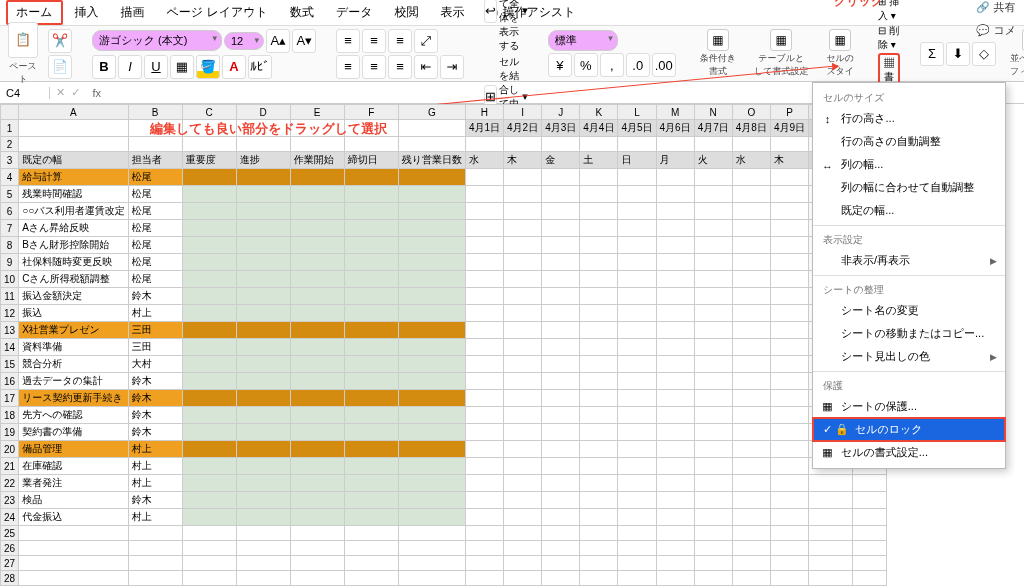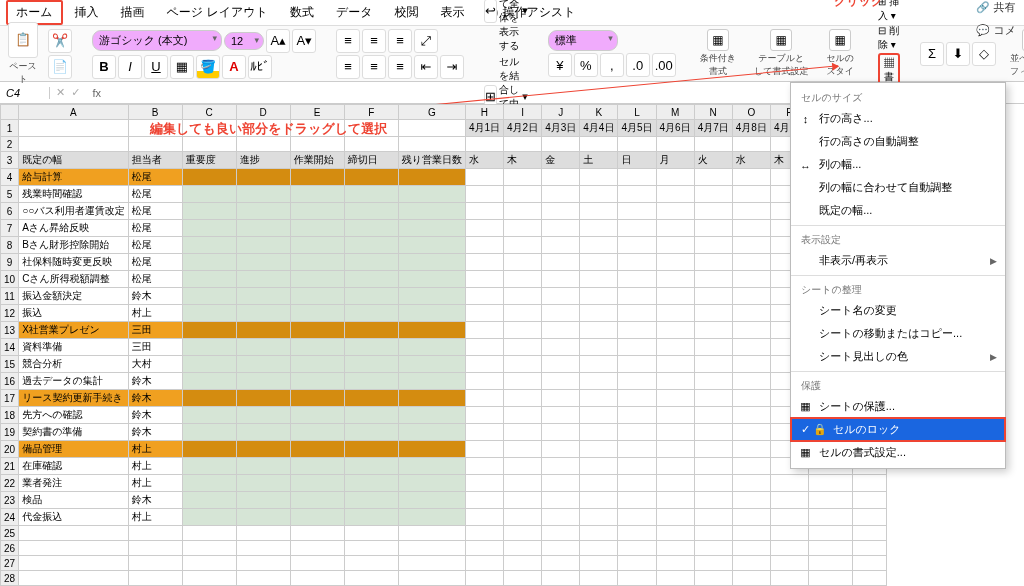--- a/index.html
+++ b/index.html
@@ -24,41 +24,41 @@
 .rlabel { font-size: 9px; color: #444; text-align: center; }
 .stackbtn { display: flex; flex-direction: column; align-items: center; padding: 2px 4px; gap: 1px; }
 .stackbtn .icn { width: 22px; height: 22px; border: 1px solid #ccc; border-radius: 3px; display: flex; align-items: center; justify-content: center; font-size: 12px; background: #fff; }
 .fmt-highlight { border: 2px solid #e43; border-radius: 3px; padding: 1px 4px; }
 .click-label { color: #e43; font-size: 12px; font-weight: bold; position: absolute; }
 .arrow-line { position: absolute; height: 1px; background: #e43; transform-origin: left center; }
 .arrow-line::after { content: ""; position: absolute; right: -1px; top: -3px; border-left: 7px solid #e43; border-top: 4px solid transparent; border-bottom: 4px solid transparent; }
 
 
 .fbar { display: flex; align-items: center; height: 22px; border-bottom: 1px solid #ccc; }
-.namebox { width: 50px; border-right: 1px solid #ccc; padding-left: 6px; font-size: 11px; font-style: italic; }
+.namebox { width: 50px; border-right: 1px solid #ccc; padding-left: 6px; font-size: 11px; }
 .fxbox { padding-left: 6px; color: #666; }
 
 
 .grid { position: relative; }
 table { border-collapse: collapse; table-layout: fixed; }
 th, td { border: 1px solid #ccc; height: 15px; font-size: 10px; padding: 1px 3px; overflow: hidden; white-space: nowrap; text-align: left; }
 th { background: #eee; text-align: center; font-weight: normal; }
 th.corner { width: 18px; background: #eee; }
 th.rowh { width: 18px; text-align: center; }
 .colA { width: 100px; } .colB { width: 54px; }
 .colCDEFG { width: 54px; }
 .colDate { width: 34px; }
 .sel-range { background: #d6e5d6; }
 .hdr-cell { background: #ddd; }
 .accent { background: #f0a020; margin-top: 40px; }
 .accent2 { background: #d48c10; }
 .annot { position: absolute; color: #e43; font-size: 13px; font-weight: bold; }
 
 
-.ddmenu { position: absolute; top: 82px; right: 18px; width: 216px; background: #fff; border: 1px solid #bbb; box-shadow: 3px 3px 8px rgba(0,0,0,0.2); font-size: 11px; padding: 4px 0; }
+.ddmenu { position: absolute; top: 82px; right: 18px; width: 194px; background: #fff; border: 1px solid #bbb; box-shadow: 3px 3px 8px rgba(0,0,0,0.2); font-size: 11px; padding: 4px 0; }
 .ddmenu .sect { color: #777; font-size: 10px; padding: 4px 10px 2px; }
 .ddmenu .item { padding: 4px 10px 4px 28px; position: relative; display: flex; align-items: center; }
 .ddmenu .item .chev { position: absolute; right: 8px; color: #666; font-size: 9px; }
 .ddmenu .item .ic { position: absolute; left: 8px; width: 13px; text-align: center; }
 .ddmenu .item.hl { background: #1a66e0; color: #fff; outline: 2px solid #e43; outline-offset: -1px; }
 .ddmenu hr { border: none; border-top: 1px solid #ddd; margin: 3px 0; }
 </style>
 </head>
 <body>
 

